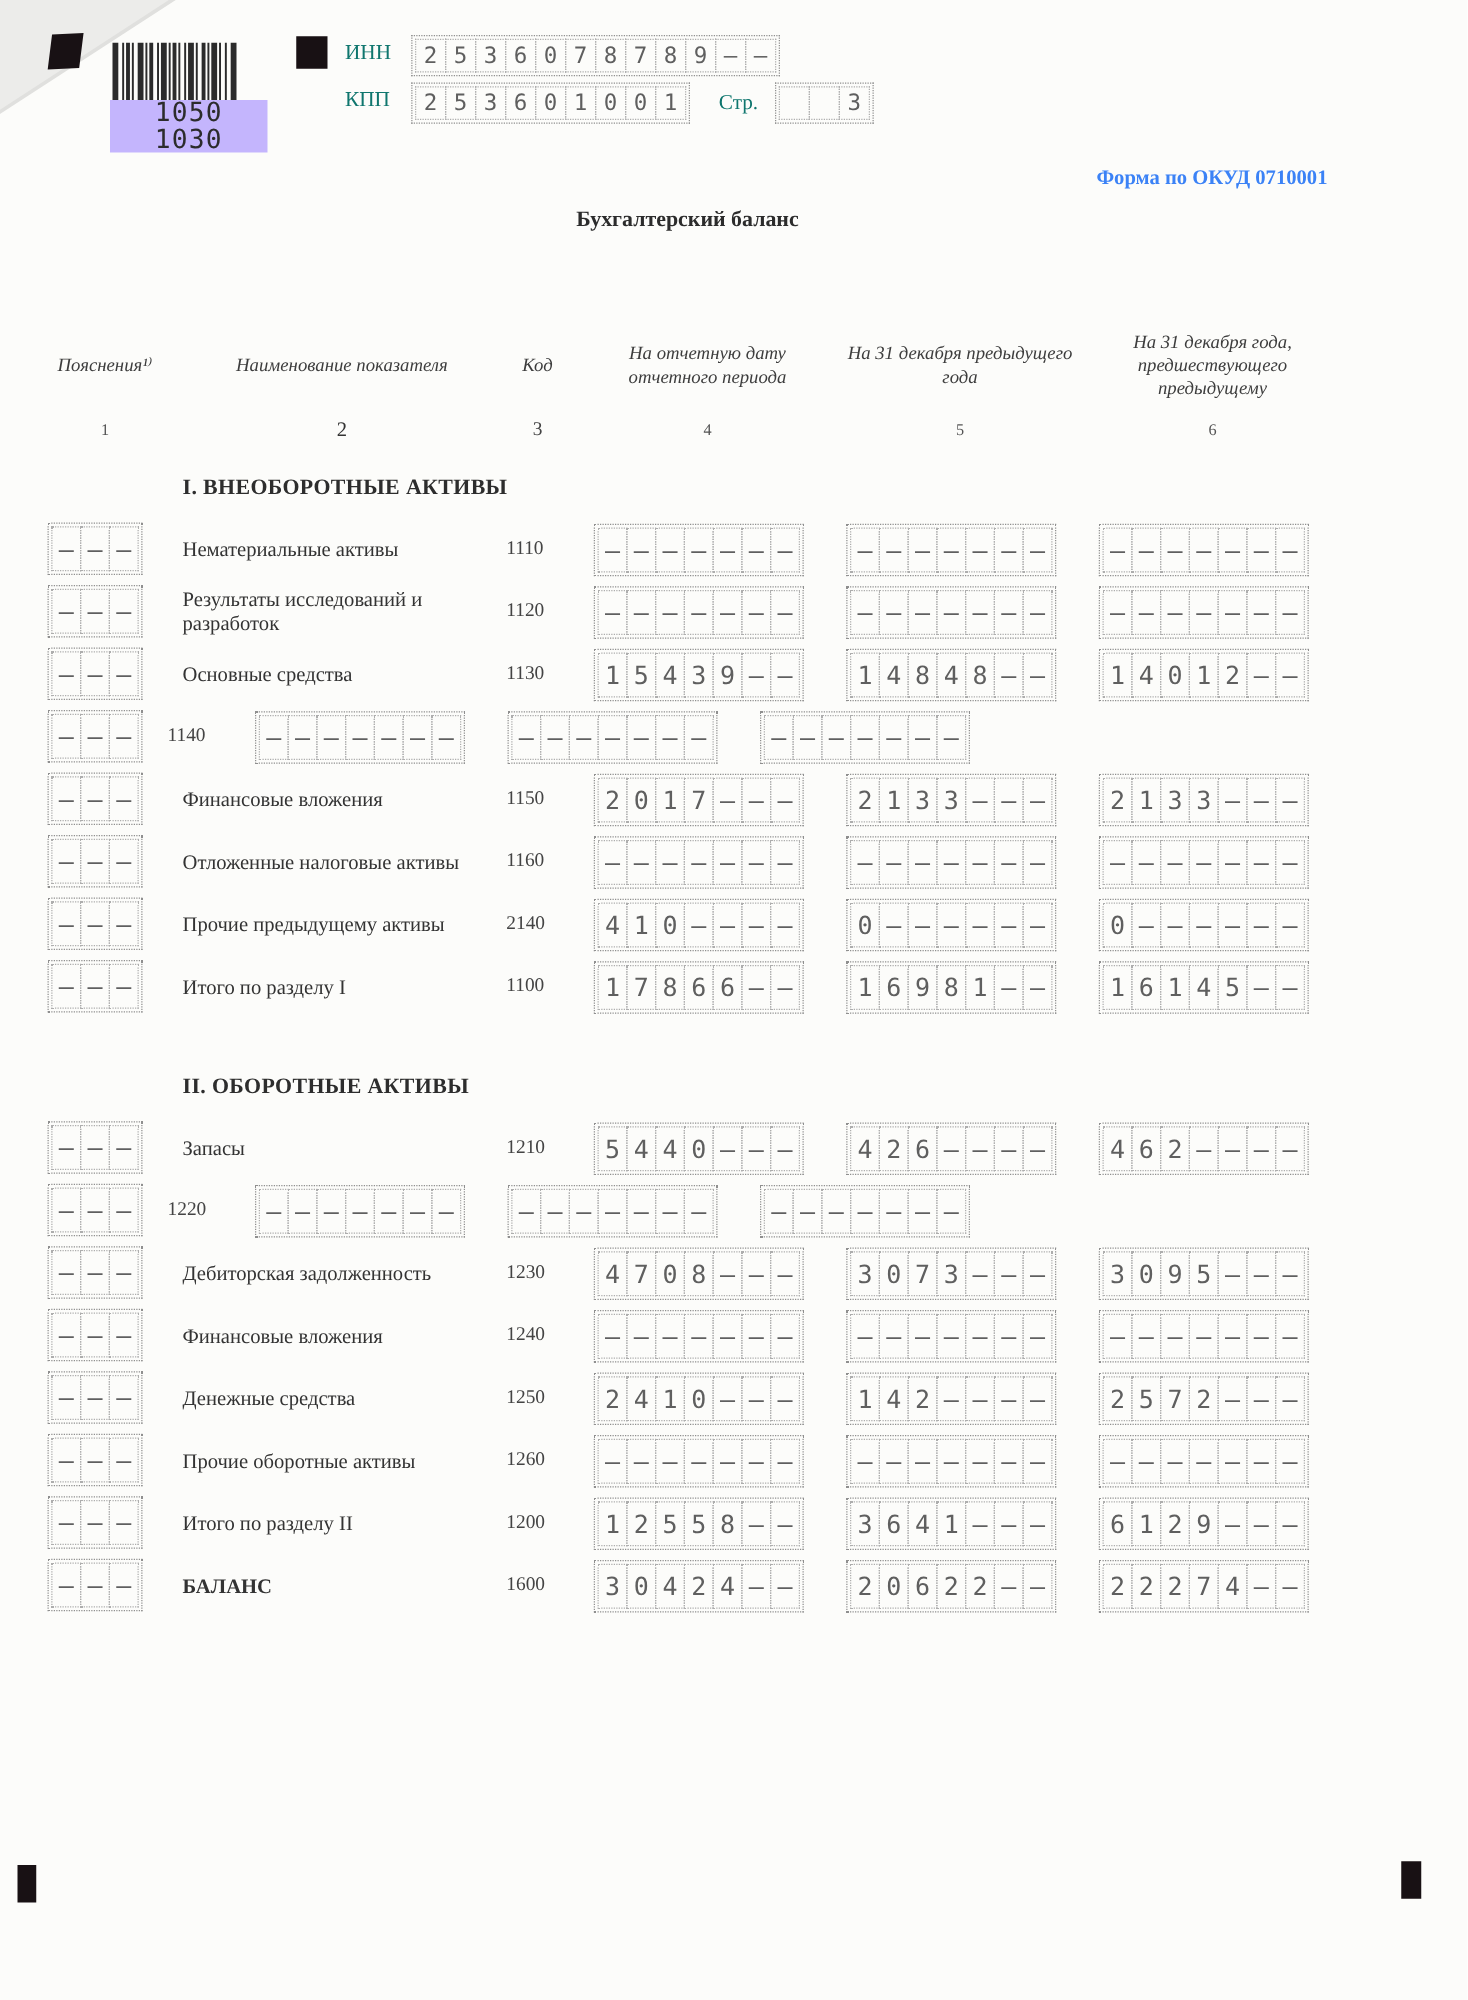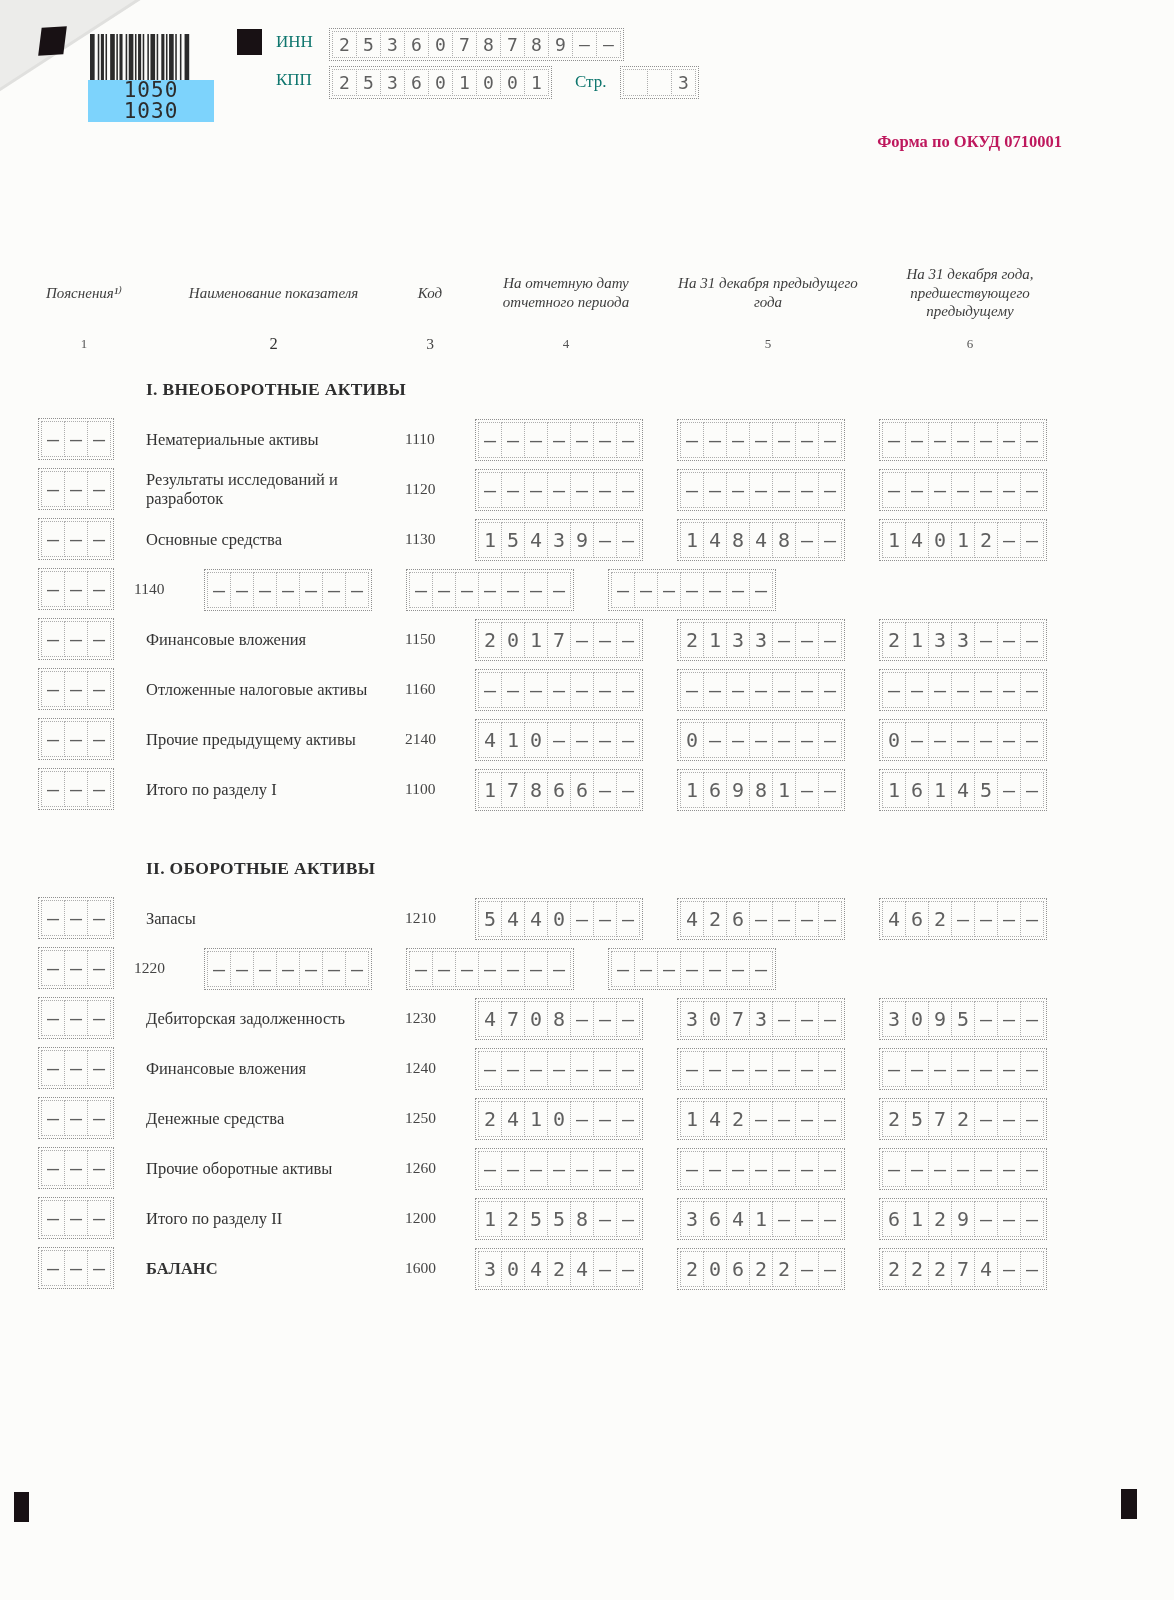--- a/index.html
+++ b/index.html
@@ -26,21 +26,21 @@
   .sq-inn{left:237px;top:29px;width:25px;height:26px;}
   .sq-bl{left:14px;top:1492px;width:15px;height:30px;}
   .sq-br{left:1121px;top:1489px;width:16px;height:30px;}
 
   
   .barcode{position:absolute;left:88px;top:34px;width:126px;text-align:center;}
   .barcode svg{display:block;width:126px;height:62px;}
   .barcode-text{
     font-family:"DejaVu Sans Mono","Liberation Mono",monospace;
     font-size:21px;color:#2c2c2c;letter-spacing:1px;
-    background:#7dd3fc;margin-top:-16px;position:relative;line-height:1;
+    background:#c4b5fd;margin-top:-16px;position:relative;line-height:1;
     padding:0 2px;
   }
 
   
   .toplabel{position:absolute;font-size:17px;color:#0f766e;}
   .lbl-inn{left:276px;top:32px;}
   .lbl-kpp{left:276px;top:70px;}
   .lbl-str{left:575px;top:72px;}
   .topbox{position:absolute;}
   .box-inn{left:329px;top:28px;}
@@ -59,21 +59,21 @@
     border:1px dotted #adadad;
     width:24px;height:36px;
     font-family:"DejaVu Sans Mono","Liberation Mono",monospace;
     font-size:20px;color:#5f5f5f;
     box-sizing:border-box;
   }
   .cell + .cell{margin-left:-1px;}
   .cell-sm .cell{width:25px;height:27px;font-size:18px;}
 
   
-  .form-code{position:absolute;right:112px;top:132px;font-weight:bold;font-size:16.5px;color:#be185d;}
+  .form-code{position:absolute;right:112px;top:132px;font-weight:bold;font-size:16.5px;color:#3b82f6;}
   .doc-title{position:absolute;left:0;top:165px;width:1100px;text-align:center;font-weight:bold;font-size:17.5px;color:#2c2c2c;}
   .doc-subtitle{position:absolute;left:0;top:212px;width:1100px;text-align:center;font-weight:bold;font-size:16px;color:#2c2c2c;}
 
   
   .form-table{position:absolute;left:0;top:256px;width:1174px;}
   .thead,.tnums,.trow{display:flex;align-items:center;padding-left:38px;}
   .thead{align-items:center;min-height:74px;}
   .c-expl{width:92px;flex:none;}
   .c-name{width:255px;flex:none;margin-left:16px;font-size:16.5px;line-height:1.18;color:#333;}
   .c-code{width:50px;flex:none;margin-left:4px;text-align:left;font-size:15.5px;color:#444;}
@@ -166,20 +166,21 @@
     </div>
 
   <div class="toplabel lbl-str">Стр.</div>
   <div class="topbox box-str cell-sm cellbox">
       <span class="cell"></span>
       <span class="cell"></span>
       <span class="cell">3</span>
     </div>
 
   <div class="form-code">Форма по ОКУД 0710001</div>
+  <div class="doc-title">Бухгалтерский баланс</div>
 
   <div class="form-table">
     <div class="thead">
       <div class="hcell h-expl">Пояснения¹⁾</div>
       <div class="hcell h-name">Наименование показателя</div>
       <div class="hcell h-code">Код</div>
       <div class="hcell h-val">На отчетную дату отчетного периода</div>
       <div class="hcell h-val">На 31 декабря предыдущего года</div>
       <div class="hcell h-val">На 31 декабря года, предшествующего предыдущему</div>
     </div>

